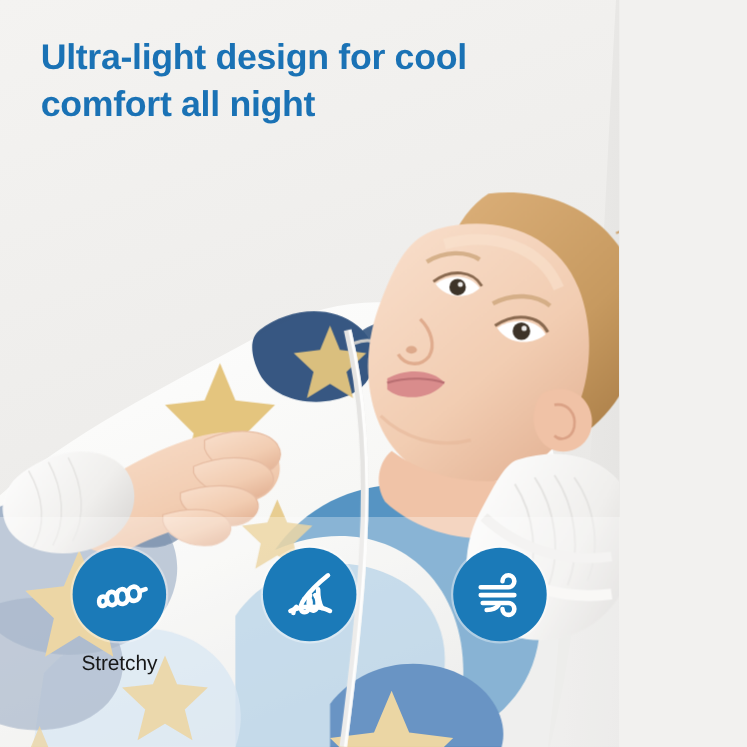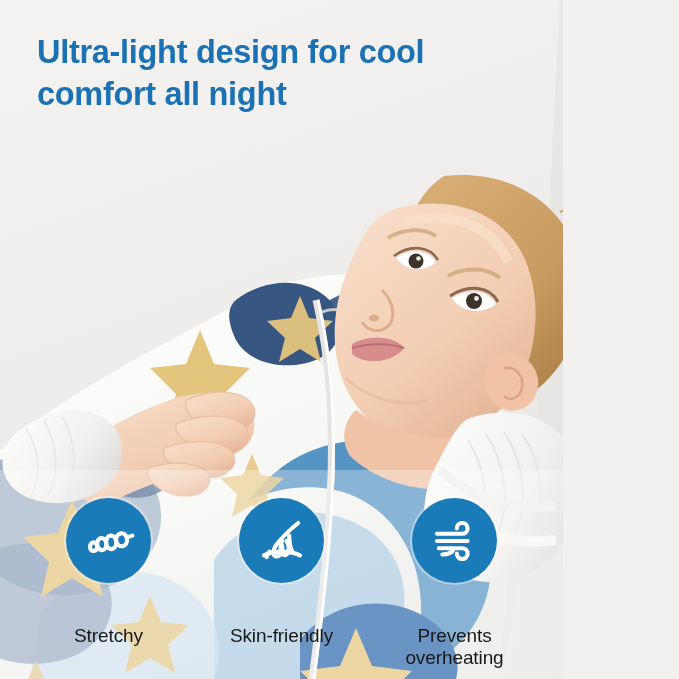--- a/index.html
+++ b/index.html
@@ -40,21 +40,20 @@
     z-index:25;
     display:flex;
     align-items:flex-start;
     padding:0 22px;
   }
   .feature {
     flex:1 1 0;
     display:flex;
     flex-direction:column;
     align-items:center;
-    gap:32px;
   }
   .badge {
     width:85px; height:85px;
     border-radius:50%;
     background:#1b7ab8;
     display:flex;
     align-items:center;
     justify-content:center;
     box-shadow:0 0 0 2px rgba(255,255,255,.35);
   }
@@ -284,30 +283,27 @@
       <div class="badge">
         <svg viewBox="0 0 60 60">
           <path d="M10 46 c10-5 28-6 40 0"></path>
           <path d="M48 10 c-10 8-18 16-24 24"></path>
           <path d="M24 34 c-3 4-4 8-3 11 c1 3 5 3 7 0 c2-3 3-7 2-10"></path>
           <path d="M30 30 c-2 5-2 10 0 14 c2 3 6 2 7-2 c1-4 0-9-2-12"></path>
           <path d="M38 24 c0 7 1 14 4 19"></path>
           <path d="M16 42 c-2 2-3 4-3 6"></path>
         </svg>
       </div>
-      <div class="f-label">Skin-friendly</div>
     </div>
 
     <div class="feature">
       <div class="badge">
         <svg viewBox="0 0 60 60">
           <path d="M10 22 h28 a6 6 0 1 0-6-6"></path>
           <path d="M10 30 h34"></path>
           <path d="M12 38 h26 a6 6 0 1 1-6 6"></path>
           <path d="M16 45 c6 0 10-2 12-5"></path>
         </svg>
       </div>
-      <div class="f-label">Prevents
-overheating</div>
     </div>
 
   </div>
 </div>
 
 </body></html>

